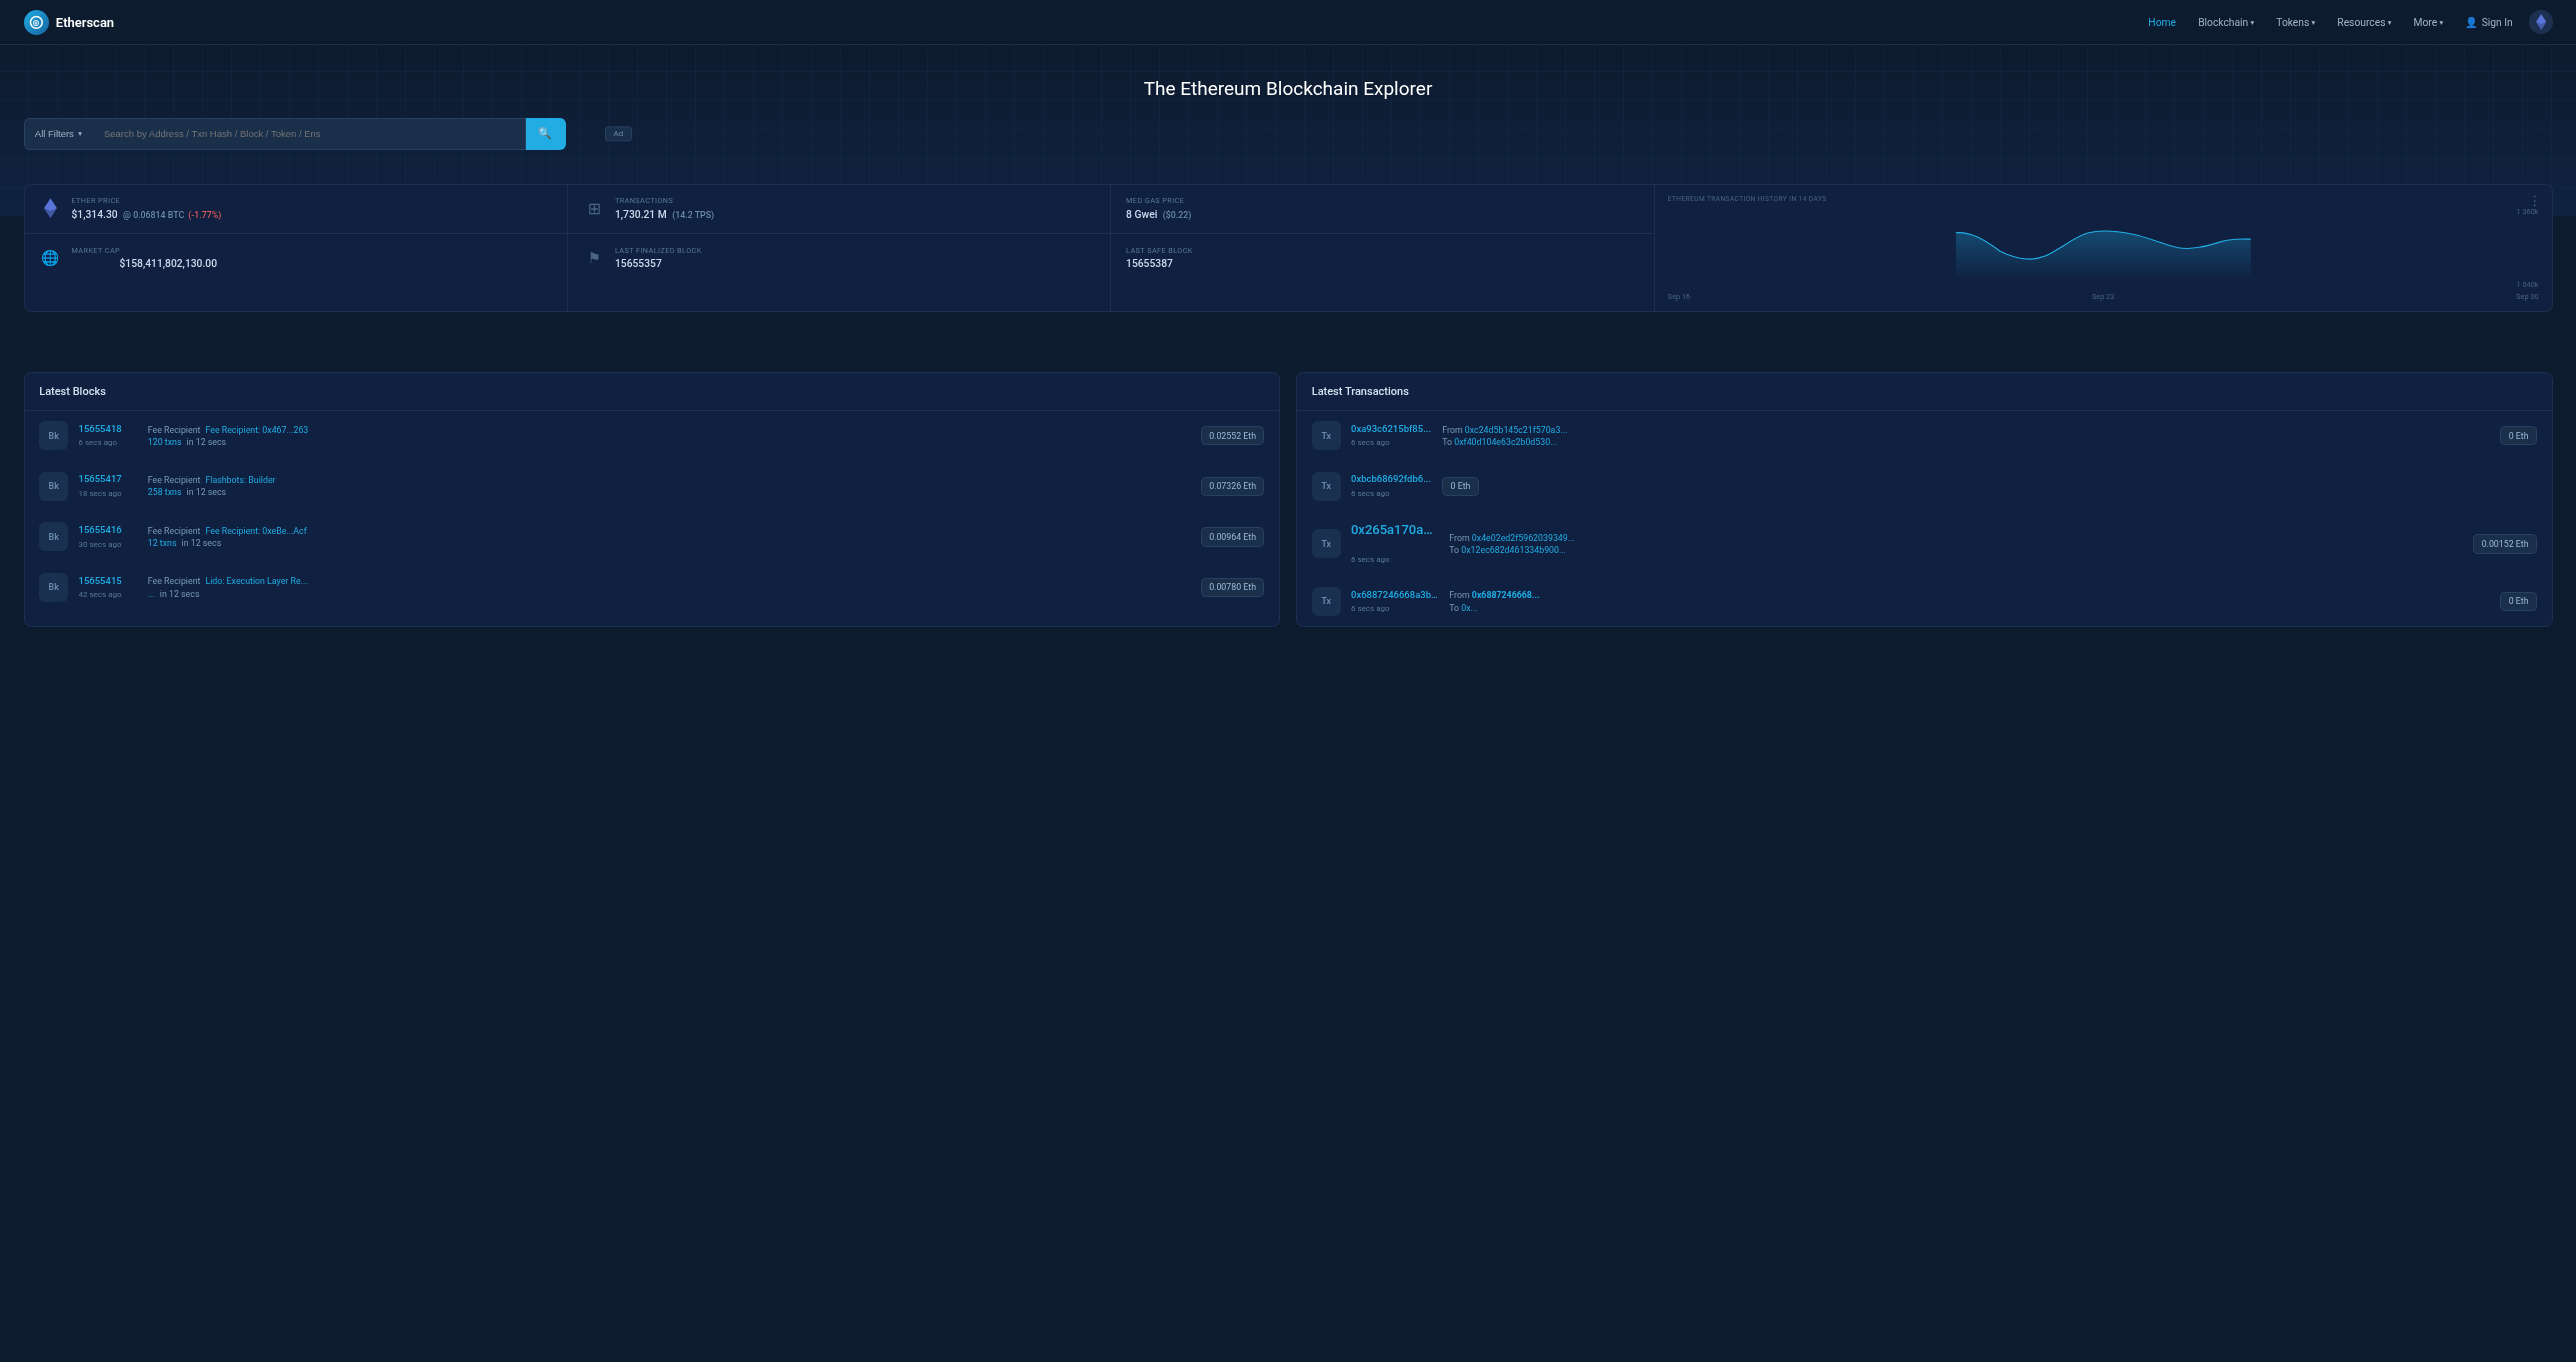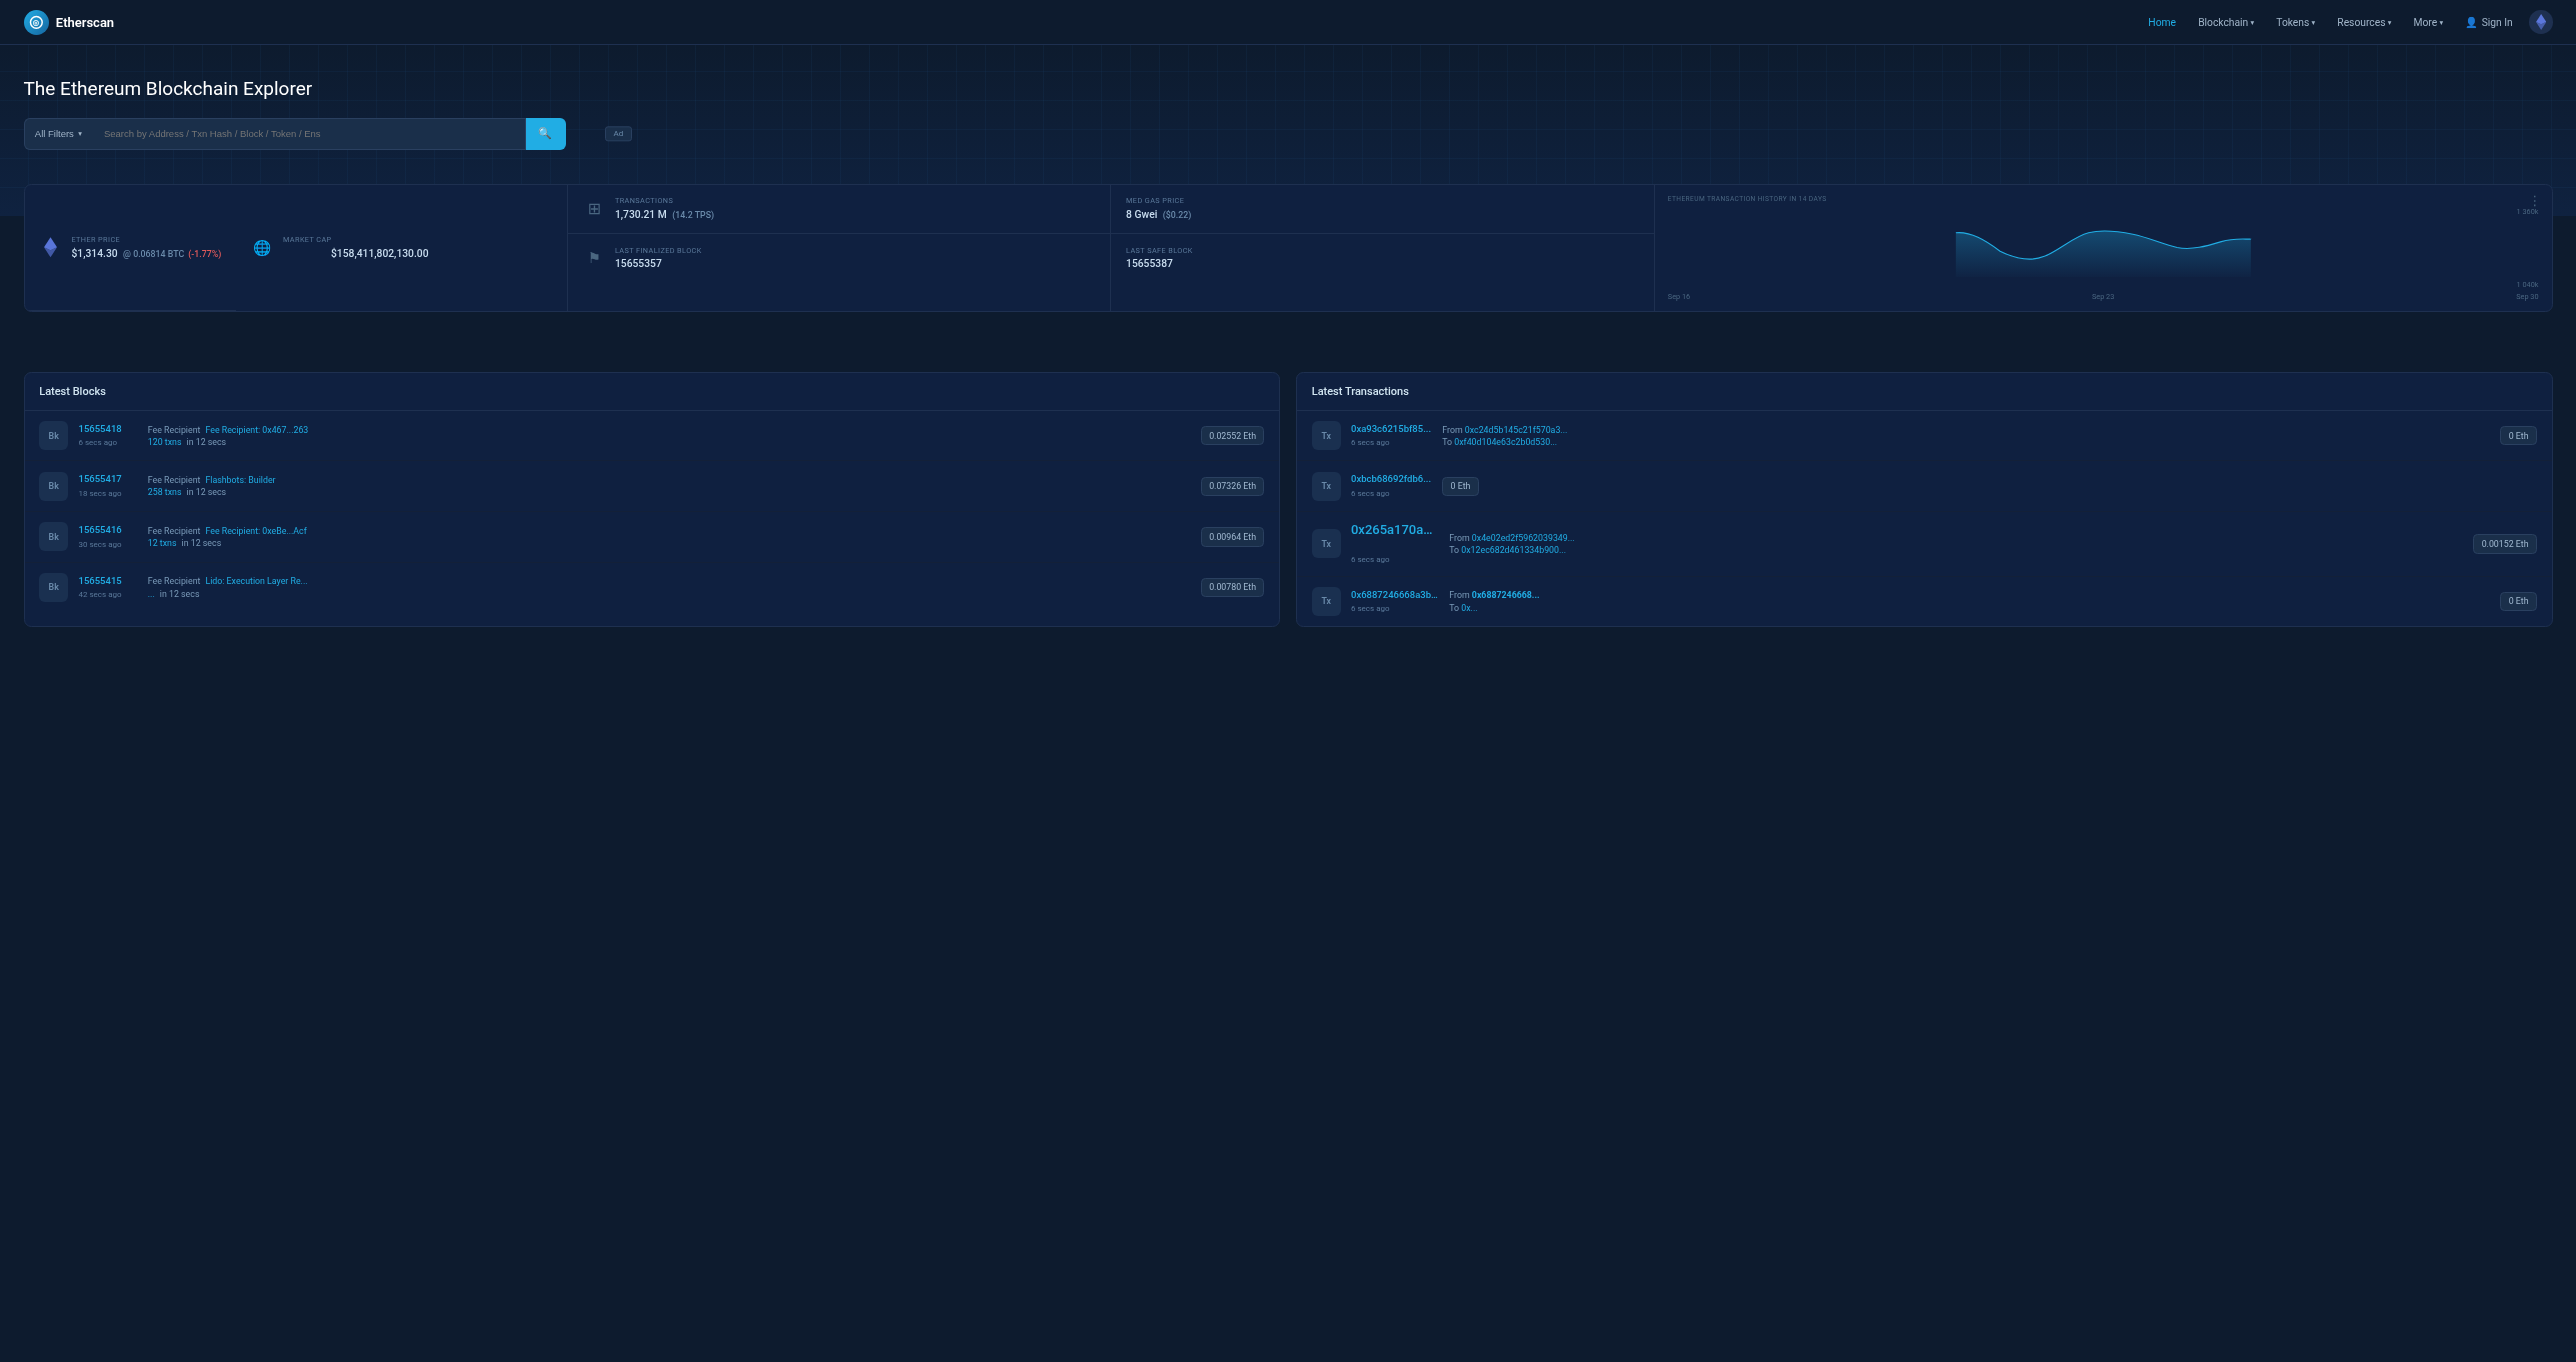--- a/index.html
+++ b/index.html
@@ -65,38 +65,38 @@
         <polygon points="7,14 14,11 7,22 0,11" fill="#627eea" opacity="0.6"></polygon>
       </svg>
     </div>
   </div>
 </nav>
 
 <div style="background:linear-gradient(180deg,#0d1b2e 0%,#0f2240 100%);padding:32px 23.5px 66px;position:relative;overflow:hidden;">
 
   <div style="position:absolute;inset:0;background-image:repeating-linear-gradient(0deg,transparent,transparent 28px,rgba(30,80,130,0.12) 28px,rgba(30,80,130,0.12) 29px),repeating-linear-gradient(90deg,transparent,transparent 28px,rgba(30,80,130,0.12) 28px,rgba(30,80,130,0.12) 29px);pointer-events:none;"></div>
 
-  <h1 style="color:#fff;font-size:19px;font-weight:400;margin-bottom:17.6px;position:relative;">The Ethereum Blockchain Explorer</h1>
+  <h1 style="color:#fff;font-size:19px;font-weight:400;margin-bottom:17.6px;position:relative;text-align:center;">The Ethereum Blockchain Explorer</h1>
 
   <div style="display:flex;align-items:center;max-width:542px;position:relative;">
     <button style="display:flex;align-items:center;gap:4.4px;background:#1a2f4a;border:0.7px solid #2a4060;color:#a0b4c8;padding:0 10.3px;border-radius:5.9px 0 0 5.9px;cursor:pointer;white-space:nowrap;font-size:9.5px;height:32px;border-right:none;">
       <span>All Filters</span>
       <span style="font-size:7.3px;">▾</span>
     </button>
     <input type="text" style="flex: 1 1 0%; background: rgb(26, 47, 74); border-top: 0.7px solid rgb(42, 64, 96); border-right: 0.7px solid rgb(42, 64, 96); border-bottom: 0.7px solid rgb(42, 64, 96); border-image: initial; border-left: none; color: rgb(160, 180, 200); padding: 0px 11.7px; font-size: 9.5px; outline: none; height: 32px;" placeholder="Search by Address / Txn Hash / Block / Token / Ens">
     <button style="background:#21ade4;border:none;color:#fff;padding:0 13px;border-radius:0 5.9px 5.9px 0;cursor:pointer;height:32px;display:flex;align-items:center;justify-content:center;">
       <span style="font-size:11px;">🔍</span>
     </button>
     <div style="position:absolute;right:-66px;top:50%;transform:translateY(-50%);background:#1a2f4a;border:0.7px solid #2a4060;padding:2.2px 7.3px;border-radius:2.9px;font-size:8px;color:#6a8aaa;">Ad</div>
   </div>
 </div>
 
 <div style="margin:-32px 23.5px 0;position:relative;z-index:5;border:0.7px solid #1e3050;border-radius:7.3px;background:#0f2040;display:grid;grid-template-columns:1fr 1fr 1fr 1.65fr;overflow:hidden;">
 
-  <div style="border-right:0.7px solid #1e3050;display:flex;flex-direction:row;">
+  <div style="border-right:0.7px solid #1e3050;display:flex;flex-direction:column;">
     <div style="padding:11.7px 14.7px;border-bottom:0.7px solid #1e3050;display:flex;align-items:center;gap:8.8px;">
       <div style="width:23.5px;height:23.5px;display:flex;align-items:center;justify-content:center;flex-shrink:0;">
         <svg width="13" height="20.5" viewBox="0 0 18 28">
           <polygon points="9,0 18,14 9,18 0,14" fill="#627eea" opacity="0.9"></polygon>
           <polygon points="9,18 18,14 9,28 0,14" fill="#627eea" opacity="0.6"></polygon>
         </svg>
       </div>
       <div>
         <div style="font-size:7.3px;color:#5a7899;text-transform:uppercase;letter-spacing:0.4px;margin-bottom:2.9px;">ETHER PRICE</div>
         <div style="font-size:10.3px;color:#c8dcee;font-weight:500;">

